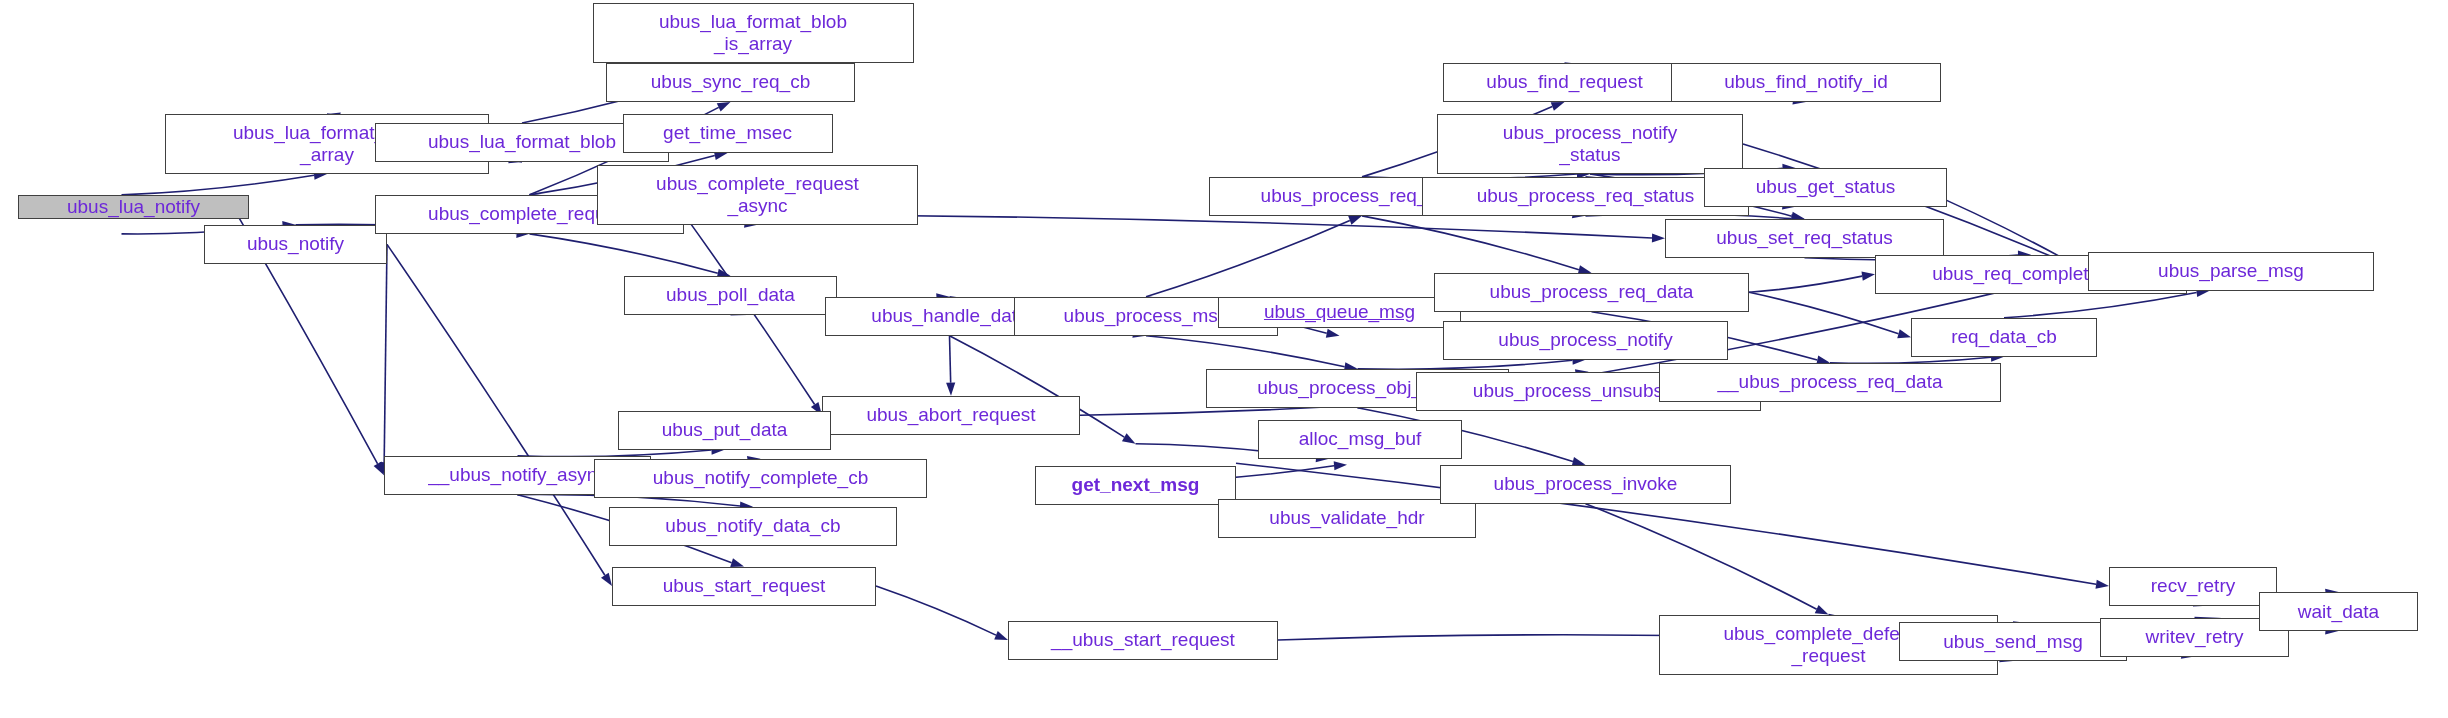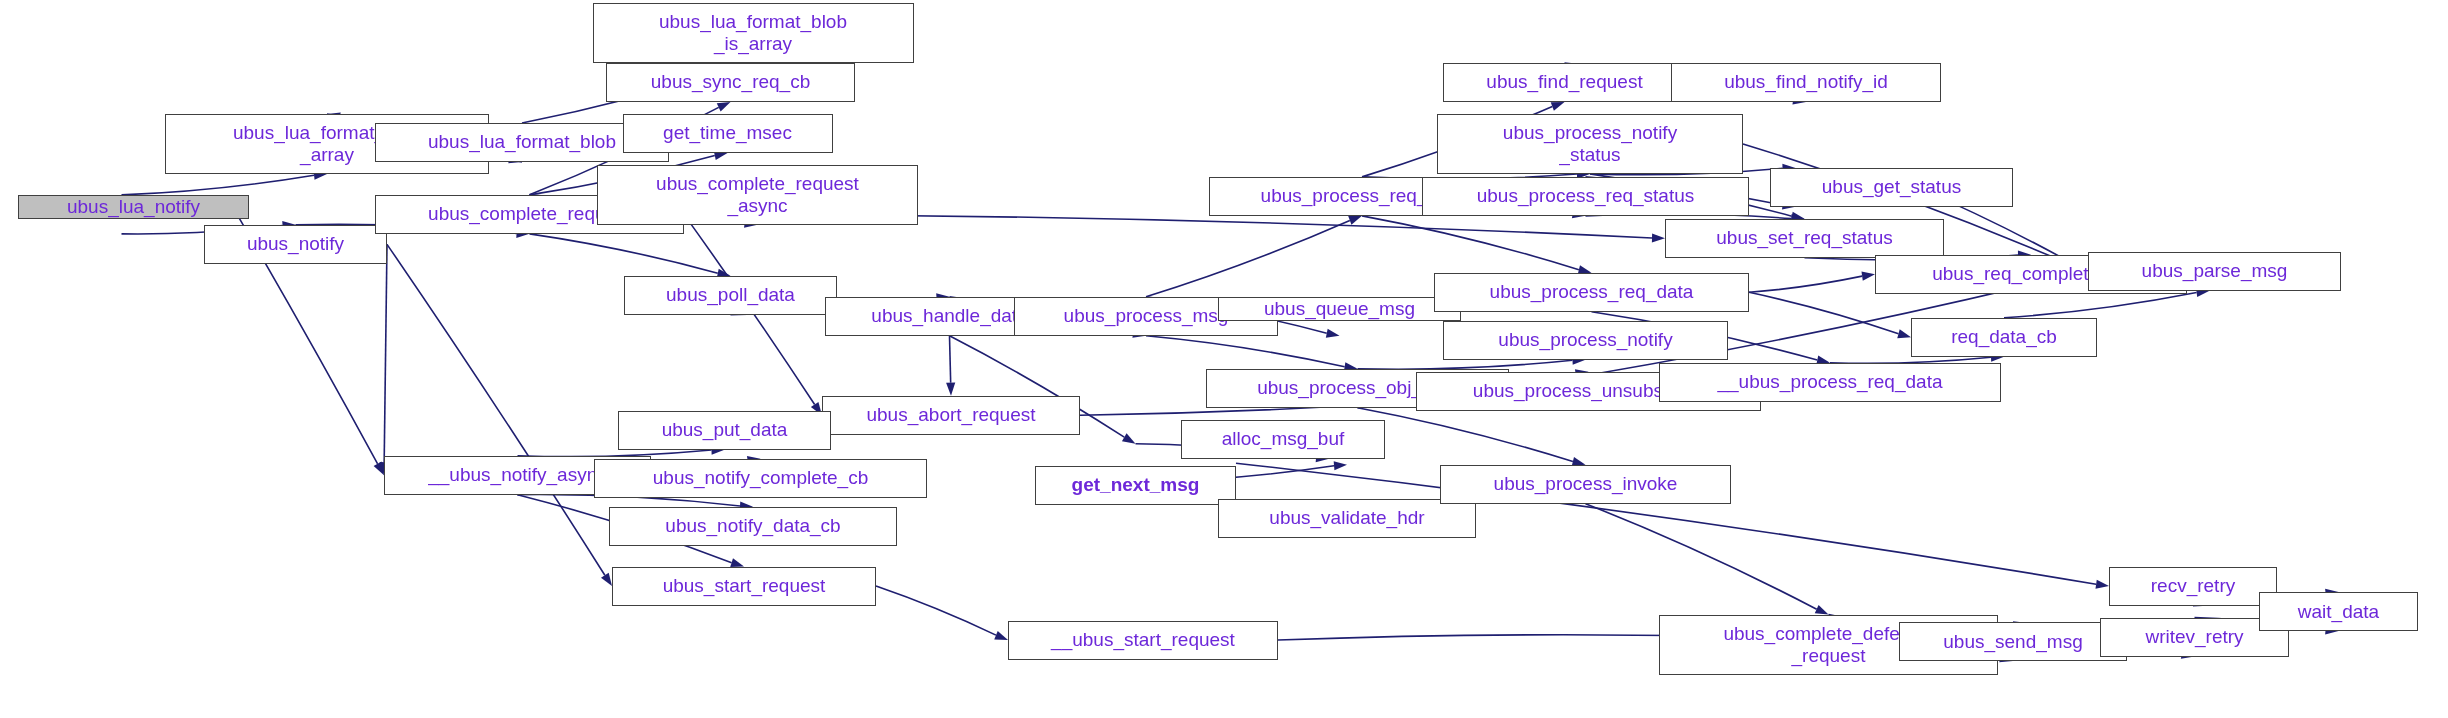--- a/index.html
+++ b/index.html
@@ -181,40 +181,40 @@
     <div class="node" style="left: 624px; top: 275.808px; width: 213px; height: 38.9729px;"><span>ubus_poll_data</span></div>
     <div class="node" style="left: 825px; top: 296.793px; width: 249px; height: 38.9729px;"><span>ubus_handle_data</span></div>
     <div class="node" style="left: 822px; top: 395.724px; width: 258px; height: 38.9729px;"><span>ubus_abort_request</span></div>
     <div class="node" style="left: 618px; top: 410.714px; width: 213px; height: 38.9729px;"><span>ubus_put_data</span></div>
     <div class="node" style="left: 384px; top: 455.683px; width: 267px; height: 38.9729px;"><span>__ubus_notify_async</span></div>
     <div class="node" style="left: 594px; top: 458.681px; width: 333px; height: 38.9729px;"><span>ubus_notify_complete_cb</span></div>
     <div class="node" style="left: 609px; top: 506.647px; width: 288px; height: 38.9729px;"><span>ubus_notify_data_cb</span></div>
     <div class="node" style="left: 612px; top: 566.605px; width: 264px; height: 38.9729px;"><span>ubus_start_request</span></div>
     <div class="node" style="left: 1014px; top: 296.793px; width: 264px; height: 38.9729px;"><span>ubus_process_msg</span></div>
     <div class="node" style="left: 1035px; top: 466px; width: 201px; height: 38.9729px; font-weight: bold;"><span>get_next_msg</span></div>
-    <div class="node" style="left: 1218px; top: 296.793px; width: 243px; height: 24px;"><span>ubus_queue_msg</span></div>
+    <div class="node" style="left: 1218px; top: 296.793px; width: 243px; height: 31px; text-decoration: underline;"><span>ubus_queue_msg</span></div>
     <div class="node" style="left: 1206px; top: 368.743px; width: 303px; height: 38.9729px;"><span>ubus_process_obj_msg</span></div>
-    <div class="node" style="left: 1181px; top: 419.708px; width: 204px; height: 38.9729px;"><span>alloc_msg_buf</span></div>
+    <div class="node" style="left: 1258px; top: 419.708px; width: 204px; height: 38.9729px;"><span>alloc_msg_buf</span></div>
     <div class="node" style="left: 1218px; top: 464.676px; width: 258px; height: 38.9729px; margin-top: 34px;"><span>ubus_validate_hdr</span></div>
     <div class="node" style="left: 1008px; top: 620.568px; width: 270px; height: 38.9729px;"><span>__ubus_start_request</span></div>
     <div class="node" style="left: 1209px; top: 176.877px; width: 306px; height: 38.9729px;"><span>ubus_process_req_msg</span></div>
     <div class="node" style="left: 1443px; top: 62.9562px; width: 243px; height: 38.9729px;"><span>ubus_find_request</span></div>
     <div class="node" style="left: 1437px; top: 113.921px; width: 306px; height: 59.9582px;"><span>ubus_process_notify
 _status</span></div>
     <div class="node" style="left: 1422px; top: 176.877px; width: 327px; height: 38.9729px;"><span>ubus_process_req_status</span></div>
     <div class="node" style="left: 1434px; top: 272.81px; width: 315px; height: 38.9729px;"><span>ubus_process_req_data</span></div>
     <div class="node" style="left: 1443px; top: 320.777px; width: 285px; height: 38.9729px;"><span>ubus_process_notify</span></div>
     <div class="node" style="left: 1416px; top: 371.741px; width: 345px; height: 38.9729px;"><span>ubus_process_unsubscribe</span></div>
     <div class="node" style="left: 1440px; top: 464.676px; width: 291px; height: 38.9729px;"><span>ubus_process_invoke</span></div>
     <div class="node" style="left: 1671px; top: 62.9562px; width: 270px; height: 38.9729px;"><span>ubus_find_notify_id</span></div>
-    <div class="node" style="left: 1770px; top: 167.883px; width: 243px; height: 38.9729px; text-align: right;"><span>ubus_get_status</span></div>
+    <div class="node" style="left: 1704px; top: 167.883px; width: 243px; height: 38.9729px; text-align: right;"><span>ubus_get_status</span></div>
     <div class="node" style="left: 1665px; top: 218.848px; width: 279px; height: 38.9729px;"><span>ubus_set_req_status</span></div>
     <div class="node" style="left: 1659px; top: 362.747px; width: 342px; height: 38.9729px;"><span>__ubus_process_req_data</span></div>
     <div class="node" style="left: 1875px; top: 254.823px; width: 312px; height: 38.9729px;"><span>ubus_req_complete_cb</span></div>
     <div class="node" style="left: 1911px; top: 317.779px; width: 186px; height: 38.9729px; text-align: center;"><span>req_data_cb</span></div>
-    <div class="node" style="left: 2088px; top: 251.825px; width: 253px; height: 38.9729px;"><span>ubus_parse_msg</span></div>
+    <div class="node" style="left: 2088px; top: 251.825px; width: 286px; height: 38.9729px;"><span>ubus_parse_msg</span></div>
     <div class="node" style="left: 1659px; top: 614.572px; width: 339px; height: 59.9582px;"><span>ubus_complete_deferred
 _request</span></div>
     <div class="node" style="left: 1899px; top: 622.067px; width: 228px; height: 38.9729px;"><span>ubus_send_msg</span></div>
     <div class="node" style="left: 2109px; top: 566.605px; width: 168px; height: 38.9729px;"><span>recv_retry</span></div>
     <div class="node" style="left: 2100px; top: 617.57px; width: 189px; height: 38.9729px;"><span>writev_retry</span></div>
     <div class="node" style="left: 2259px; top: 592.088px; width: 159px; height: 38.9729px;"><span>wait_data</span></div>
   </div>
 
 </body></html>

